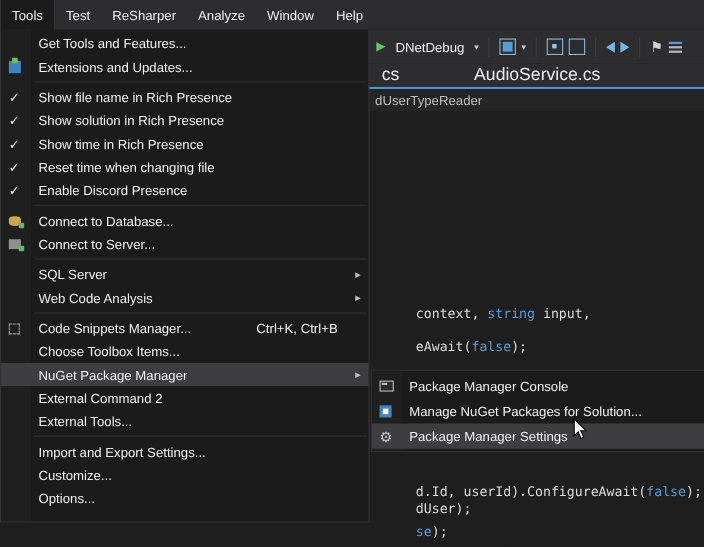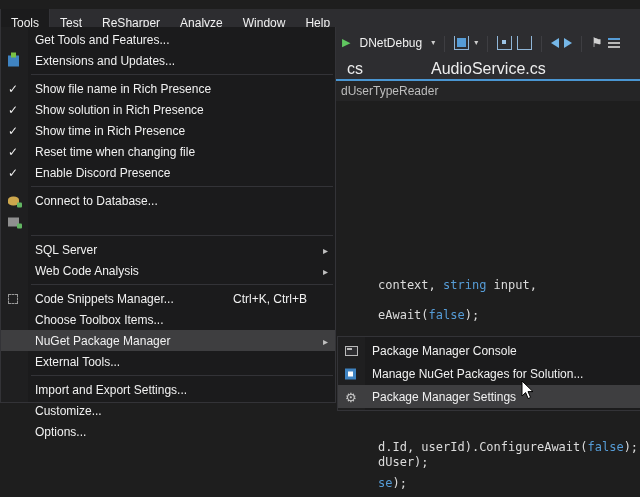--- a/index.html
+++ b/index.html
@@ -4,21 +4,21 @@
 <style>
   html,body{margin:0;padding:0;}
   body{
     width:640px;height:497px;overflow:hidden;position:relative;
     background:#1e1e1e;
     font-family:"Liberation Sans","DejaVu Sans",sans-serif;
     font-size:12px;color:#f1f1f1;
     cursor:default;
   }
   
-  #menubar{position:absolute;top:9px;left:0;right:0;height:27px;background:#2d2d30;display:flex;align-items:stretch;z-index:6;}
+  #menubar{position:absolute;top:0;left:0;right:0;height:27px;background:#2d2d30;display:flex;align-items:stretch;z-index:6;}
   .mb-item{padding:0 10px;display:flex;align-items:center;white-space:nowrap;}
   .mb-item.open{background:#1b1b1c;border-left:1px solid #333337;border-right:1px solid #333337;}
   
   #toolbar{position:absolute;top:27px;left:0;right:0;height:31px;background:#2d2d30;display:flex;align-items:center;gap:5px;padding-left:342px;box-sizing:border-box;z-index:1;}
   .tb-play{color:#60c760;font-size:11px;line-height:1;}
   .tb-label{color:#f1f1f1;font-size:12px;margin:0 4px;}
   .tb-chev{color:#cccccc;font-size:8px;line-height:1;}
   .tbsep{width:1px;height:18px;background:#3e3e42;margin:0 4px;flex:0 0 auto;}
   .tb-sq{width:13px;height:13px;border:1px solid #8fb6d8;background:#2d2d30;position:relative;flex:0 0 auto;}
   .tb-sq.fill::after{content:"";position:absolute;left:2px;top:2px;right:2px;bottom:2px;background:#569cd6;}
@@ -36,21 +36,21 @@
   .tab.gap{margin-left:50px;}
   #tab-underline{position:absolute;top:79px;left:0;right:0;height:2px;background:#4a96d2;z-index:1;}
   
   #navbar{position:absolute;top:81px;left:0;right:0;height:20px;background:#252526;display:flex;align-items:center;padding-left:341px;box-sizing:border-box;color:#bdbdbd;font-size:12px;z-index:1;}
   
   #editor{position:absolute;top:101px;left:0;right:0;bottom:0;background:#1e1e1e;z-index:0;}
   .code-line{position:absolute;left:340px;font-family:"DejaVu Sans Mono","Liberation Mono",monospace;font-size:12px;white-space:pre;line-height:15px;margin-left:38px;}
   .code-line .p{color:#dcdcdc;}
   .code-line .k{color:#569cd6;}
   
-  #tools-menu{position:absolute;top:27px;left:0;width:336px;height:376px;box-sizing:border-box;border:1px solid #333337;border-top:none;
+  #tools-menu{position:absolute;top:27px;left:0;width:336px;height:448px;box-sizing:border-box;border:1px solid #333337;border-top:none;
     background:linear-gradient(90deg,#1f1f20 0,#1f1f20 27px,#1b1b1c 27px);
     padding-top:2px;z-index:10;}
   .menu-row{height:21px;display:flex;align-items:center;position:relative;padding-left:34px;padding-right:8px;font-size:12px;color:#f1f1f1;white-space:nowrap;}
   .menu-row.hl{background:#3e3e40;}
   .menu-check{position:absolute;left:7px;top:50%;transform:translateY(-50%);font-size:12px;color:#f1f1f1;}
   .menu-ic{position:absolute;left:7px;top:50%;transform:translateY(-50%);display:flex;align-items:center;}
   .menu-label{flex:1 1 auto;overflow:hidden;}
   .menu-shortcut{padding-right:20px;color:#f1f1f1;}
   .menu-arrow{position:absolute;right:7px;top:50%;transform:translateY(-50%);font-size:10px;color:#c0c0c0;}
   .menu-sep{height:1px;background:#333337;margin:3px 2px 3px 30px;}
@@ -163,20 +163,21 @@
     <div class="menu-row">
       <span class="menu-ic">
         <span class="icon-database"></span>
       </span>
       <span class="menu-label">Connect to Database...</span>
     </div>
     <div class="menu-row">
       <span class="menu-ic">
         <span class="icon-server"></span>
       </span>
+      <span class="menu-label">Connect to Server...</span>
     </div>
     <div class="menu-sep"></div>
     <div class="menu-row">
       <span class="menu-label">SQL Server</span>
       <span class="menu-arrow">▸</span>
     </div>
     <div class="menu-row">
       <span class="menu-label">Web Code Analysis</span>
       <span class="menu-arrow">▸</span>
     </div>
@@ -189,20 +190,23 @@
       <span class="menu-shortcut">Ctrl+K, Ctrl+B</span>
     </div>
     <div class="menu-row">
       <span class="menu-label">Choose Toolbox Items...</span>
     </div>
     <div class="menu-row hl">
       <span class="menu-label">NuGet Package Manager</span>
       <span class="menu-arrow">▸</span>
     </div>
     <div class="menu-row">
+      <span class="menu-label">External Command 2</span>
+    </div>
+    <div class="menu-row">
       <span class="menu-label">External Tools...</span>
     </div>
     <div class="menu-sep"></div>
     <div class="menu-row">
       <span class="menu-label">Import and Export Settings...</span>
     </div>
     <div class="menu-row">
       <span class="menu-label">Customize...</span>
     </div>
     <div class="menu-row">

